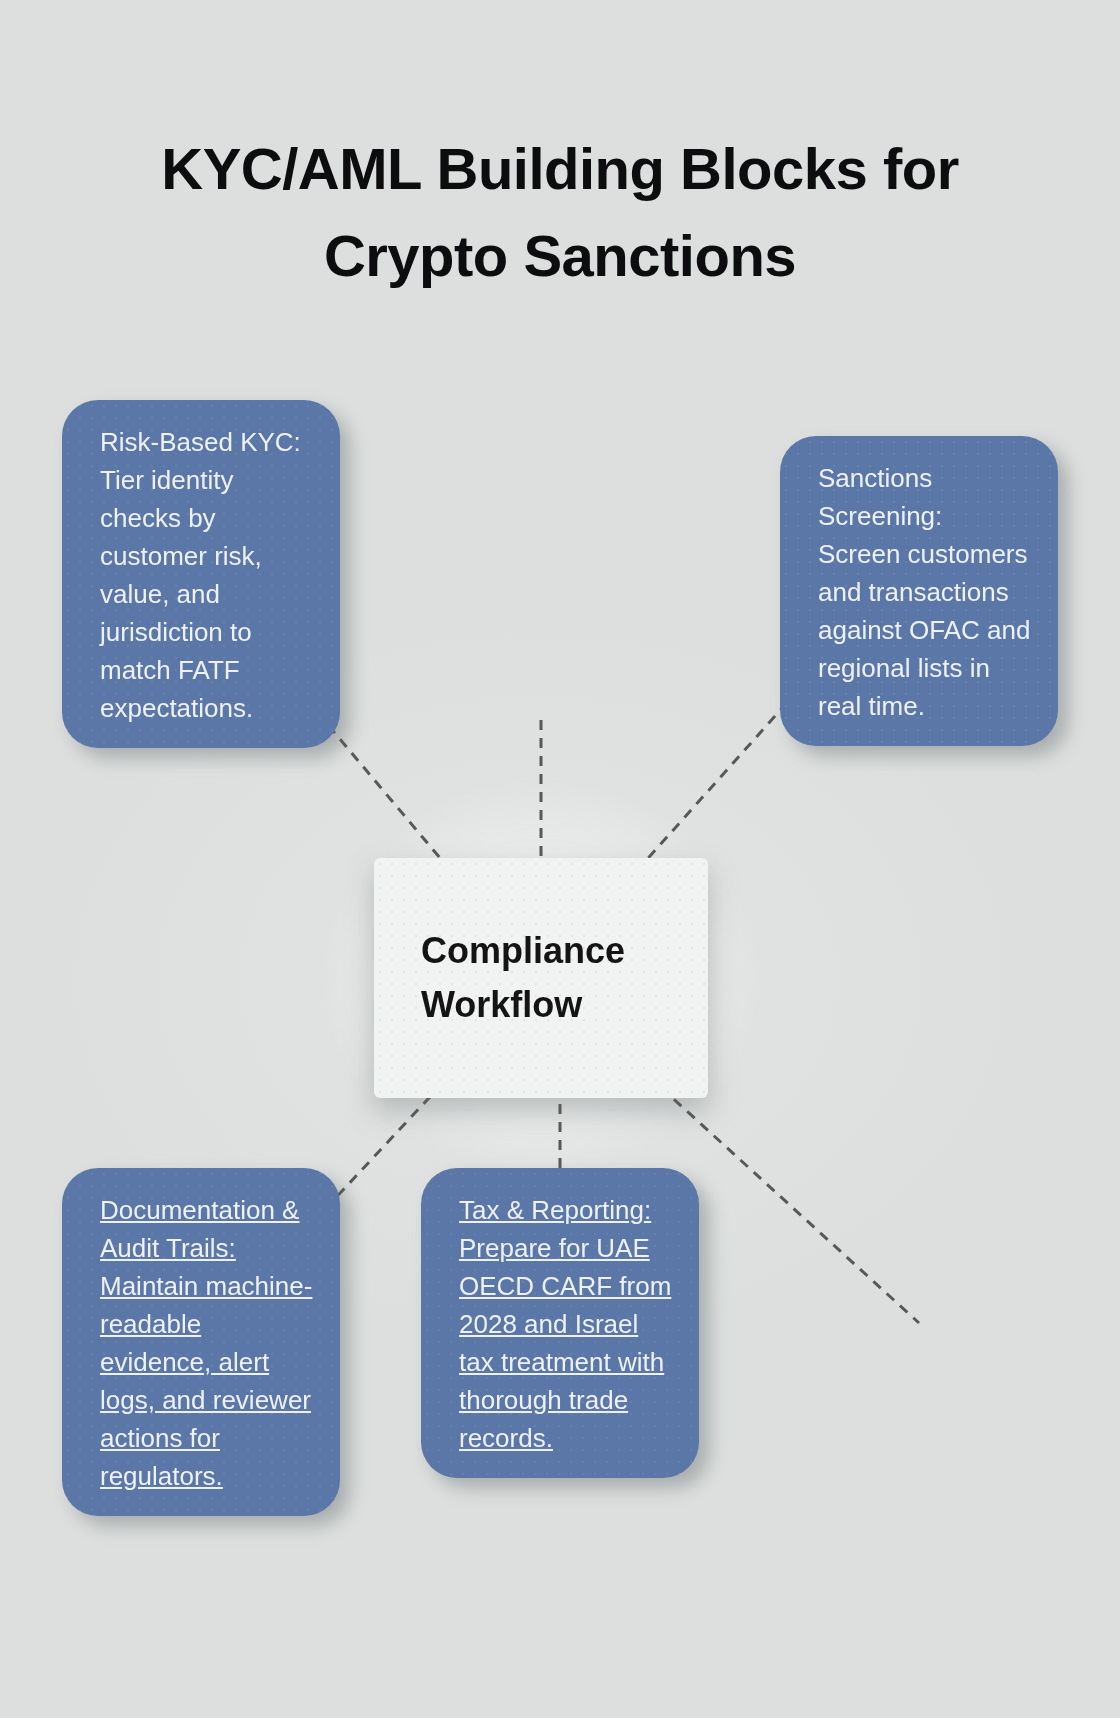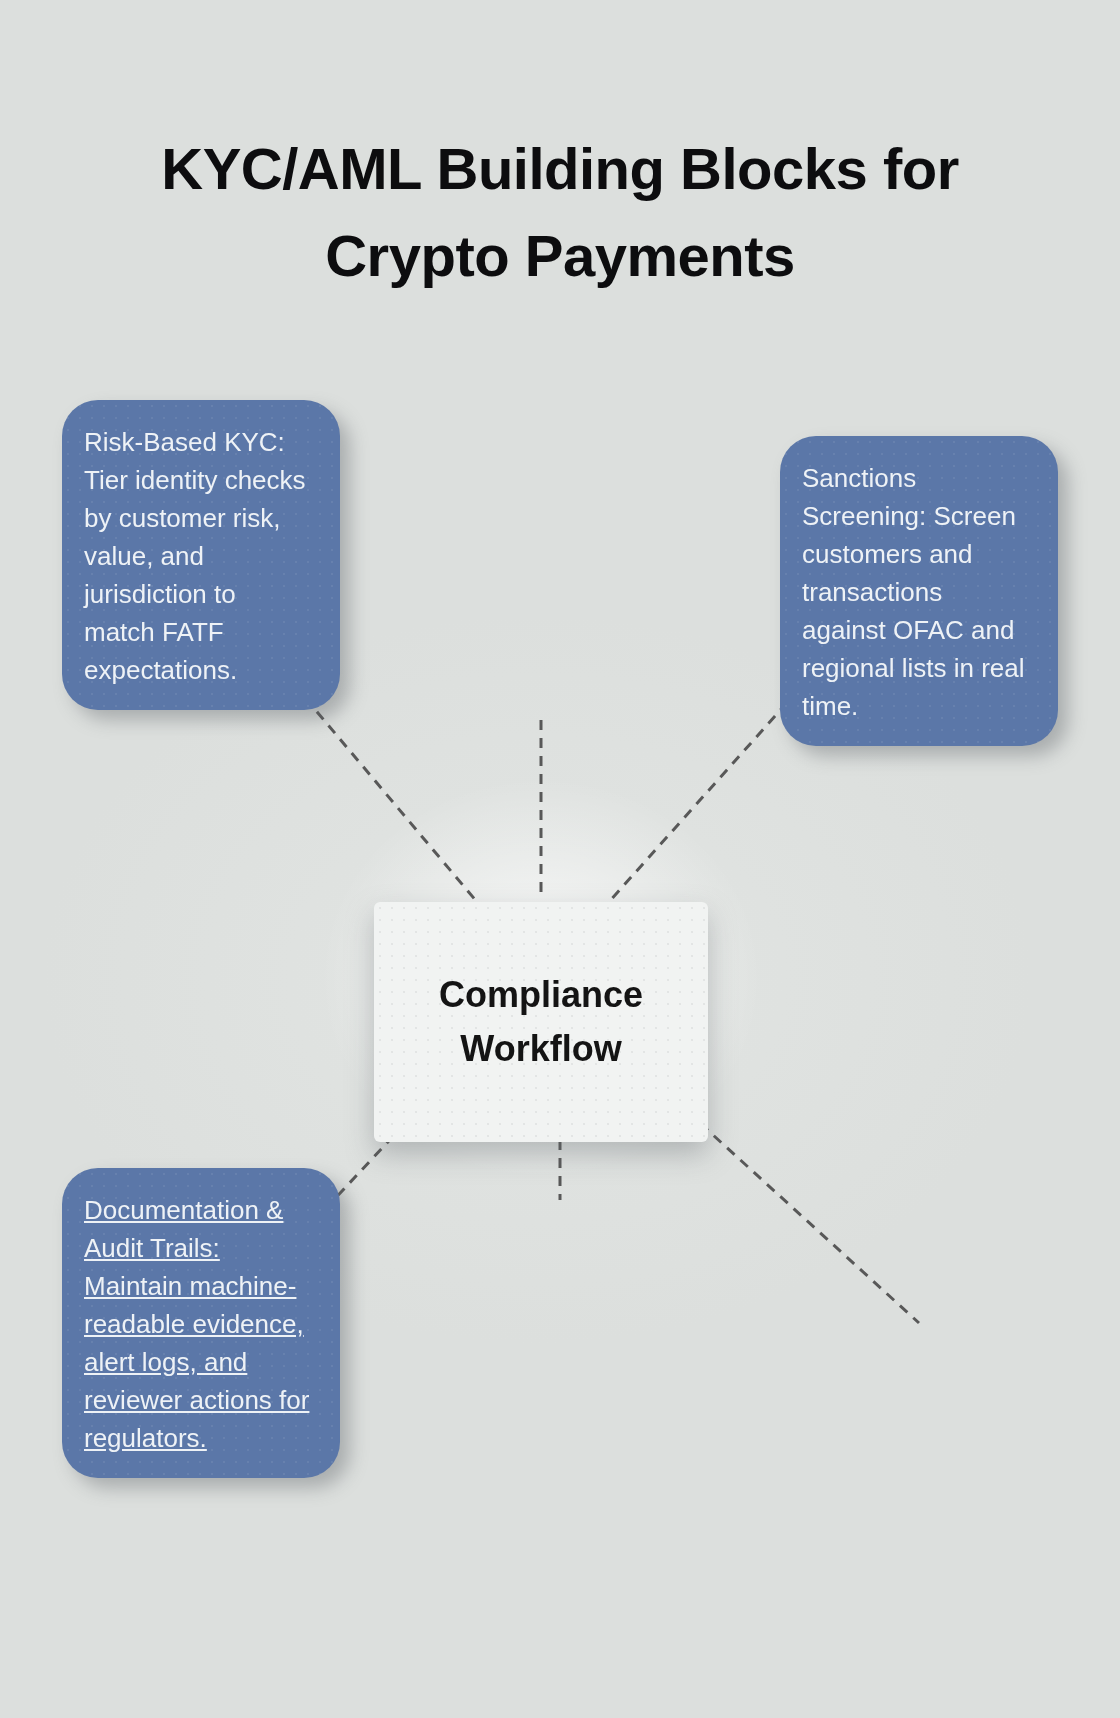--- a/index.html
+++ b/index.html
@@ -33,21 +33,21 @@
     background: radial-gradient(closest-side, rgba(255,255,255,0.85), rgba(255,255,255,0));
   }
   svg.connectors {
     position: absolute;
     left: 0; top: 0;
   }
   .card {
     position: absolute;
     width: 278px;
     box-sizing: border-box;
-    padding: 24px 27px 20px 22px;
+    padding: 24px 27px 20px 38px;
     background-color: #5b77a8;
     background-image: radial-gradient(rgba(255,255,255,0.07) 1.3px, transparent 1.3px);
     background-size: 12px 12px;
     border-radius: 36px;
     box-shadow: 10px 10px 18px rgba(95,100,105,0.40);
     color: #eef2f6;
     font-size: 26px;
     line-height: 1.46;
   }
   .card.col1 { left: 62px; }
@@ -60,37 +60,36 @@
     left: 374px; top: 858px;
     width: 334px; height: 240px;
     background-color: #f1f3f2;
     background-image: radial-gradient(rgba(120,130,125,0.12) 1.2px, transparent 1.2px);
     background-size: 12px 12px;
     border-radius: 6px;
     box-shadow: 0 12px 28px rgba(100,105,110,0.38);
     display: flex;
     align-items: center;
     justify-content: center;
-    text-align: center;
-    margin-top: 44px;
+    text-align: left;
   }
   .center-node .label {
     font-size: 36px;
     font-weight: bold;
     line-height: 1.5;
     color: #141414;
     width: 240px;
   }
 </style>
 </head>
 <body>
 
 <div id="canvas">
 
-  <h1 class="title">KYC/AML Building Blocks for Crypto Payments</h1>
+  <h1 class="title">KYC/AML Building Blocks for Crypto Sanctions</h1>
 
   <div class="glow"></div>
 
   <svg class="connectors" width="1120" height="1718" viewBox="0 0 1120 1718">
     <g stroke="#585858" stroke-width="3" stroke-dasharray="10 8" fill="none">
       <line x1="201" y1="574" x2="541" y2="978"></line>
       <line x1="541" y1="720" x2="541" y2="900"></line>
       <line x1="919" y1="555" x2="541" y2="978"></line>
       <line x1="541" y1="978" x2="201" y2="1342"></line>
       <line x1="560" y1="1050" x2="560" y2="1200"></line>
@@ -104,19 +103,22 @@
 
 
   <div class="card col3 row1">
     <span>Sanctions Screening: Screen customers and transactions against OFAC and regional lists in real time.</span>
   </div>
 
   <div class="card col1 row2">
     <span>Documentation &amp; Audit Trails: Maintain machine-readable evidence, alert logs, and reviewer actions for regulators.</span>
   </div>
 
+  <div class="card col2 row2">
+    <span>Tax &amp; Reporting: Prepare for UAE OECD CARF from 2028 and Israel tax treatment with thorough trade records.</span>
+  </div>
 
 
   <div class="center-node">
     <div class="label">Compliance Workflow</div>
   </div>
 
 </div>
 
 </body></html>

